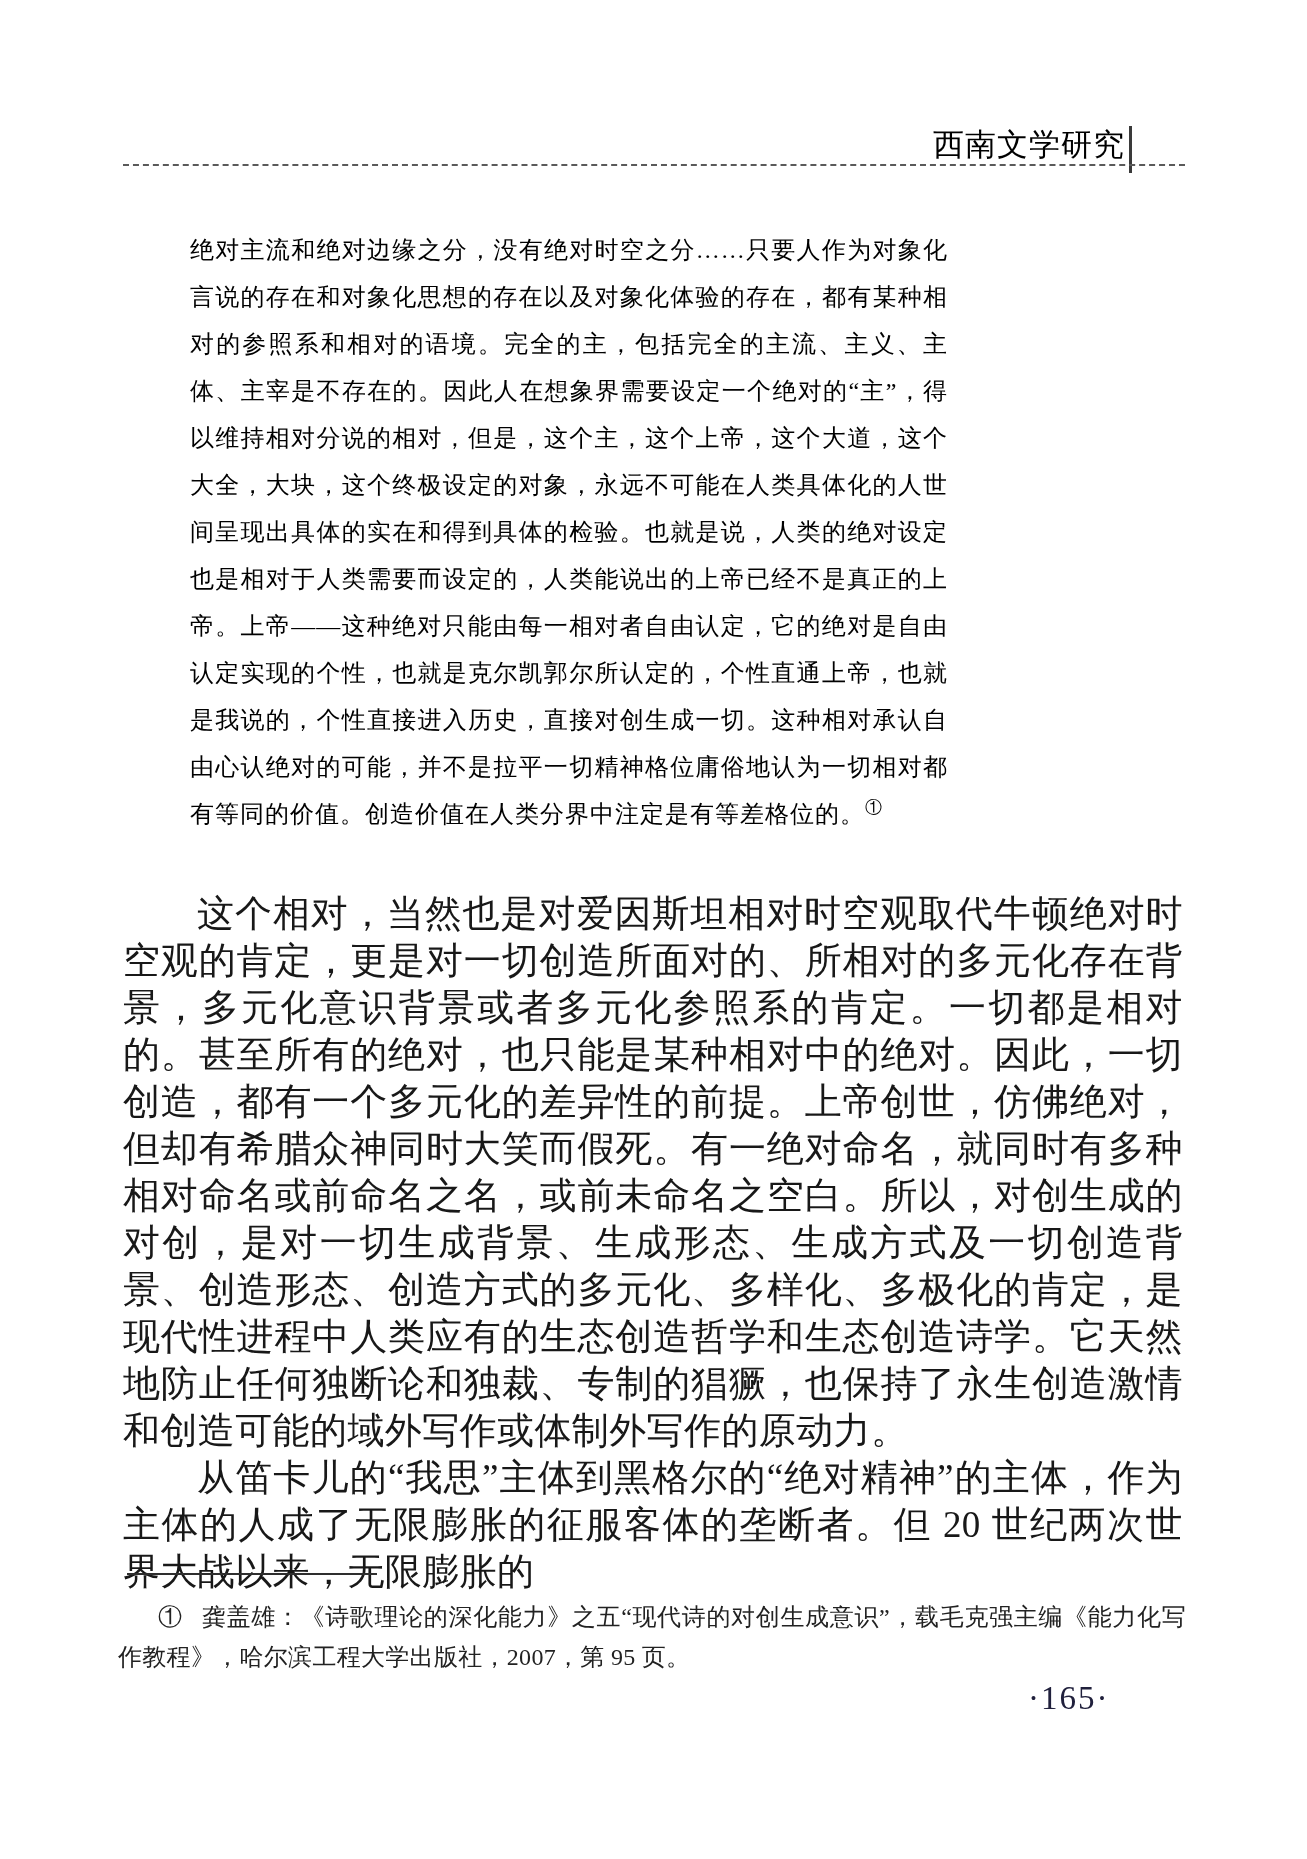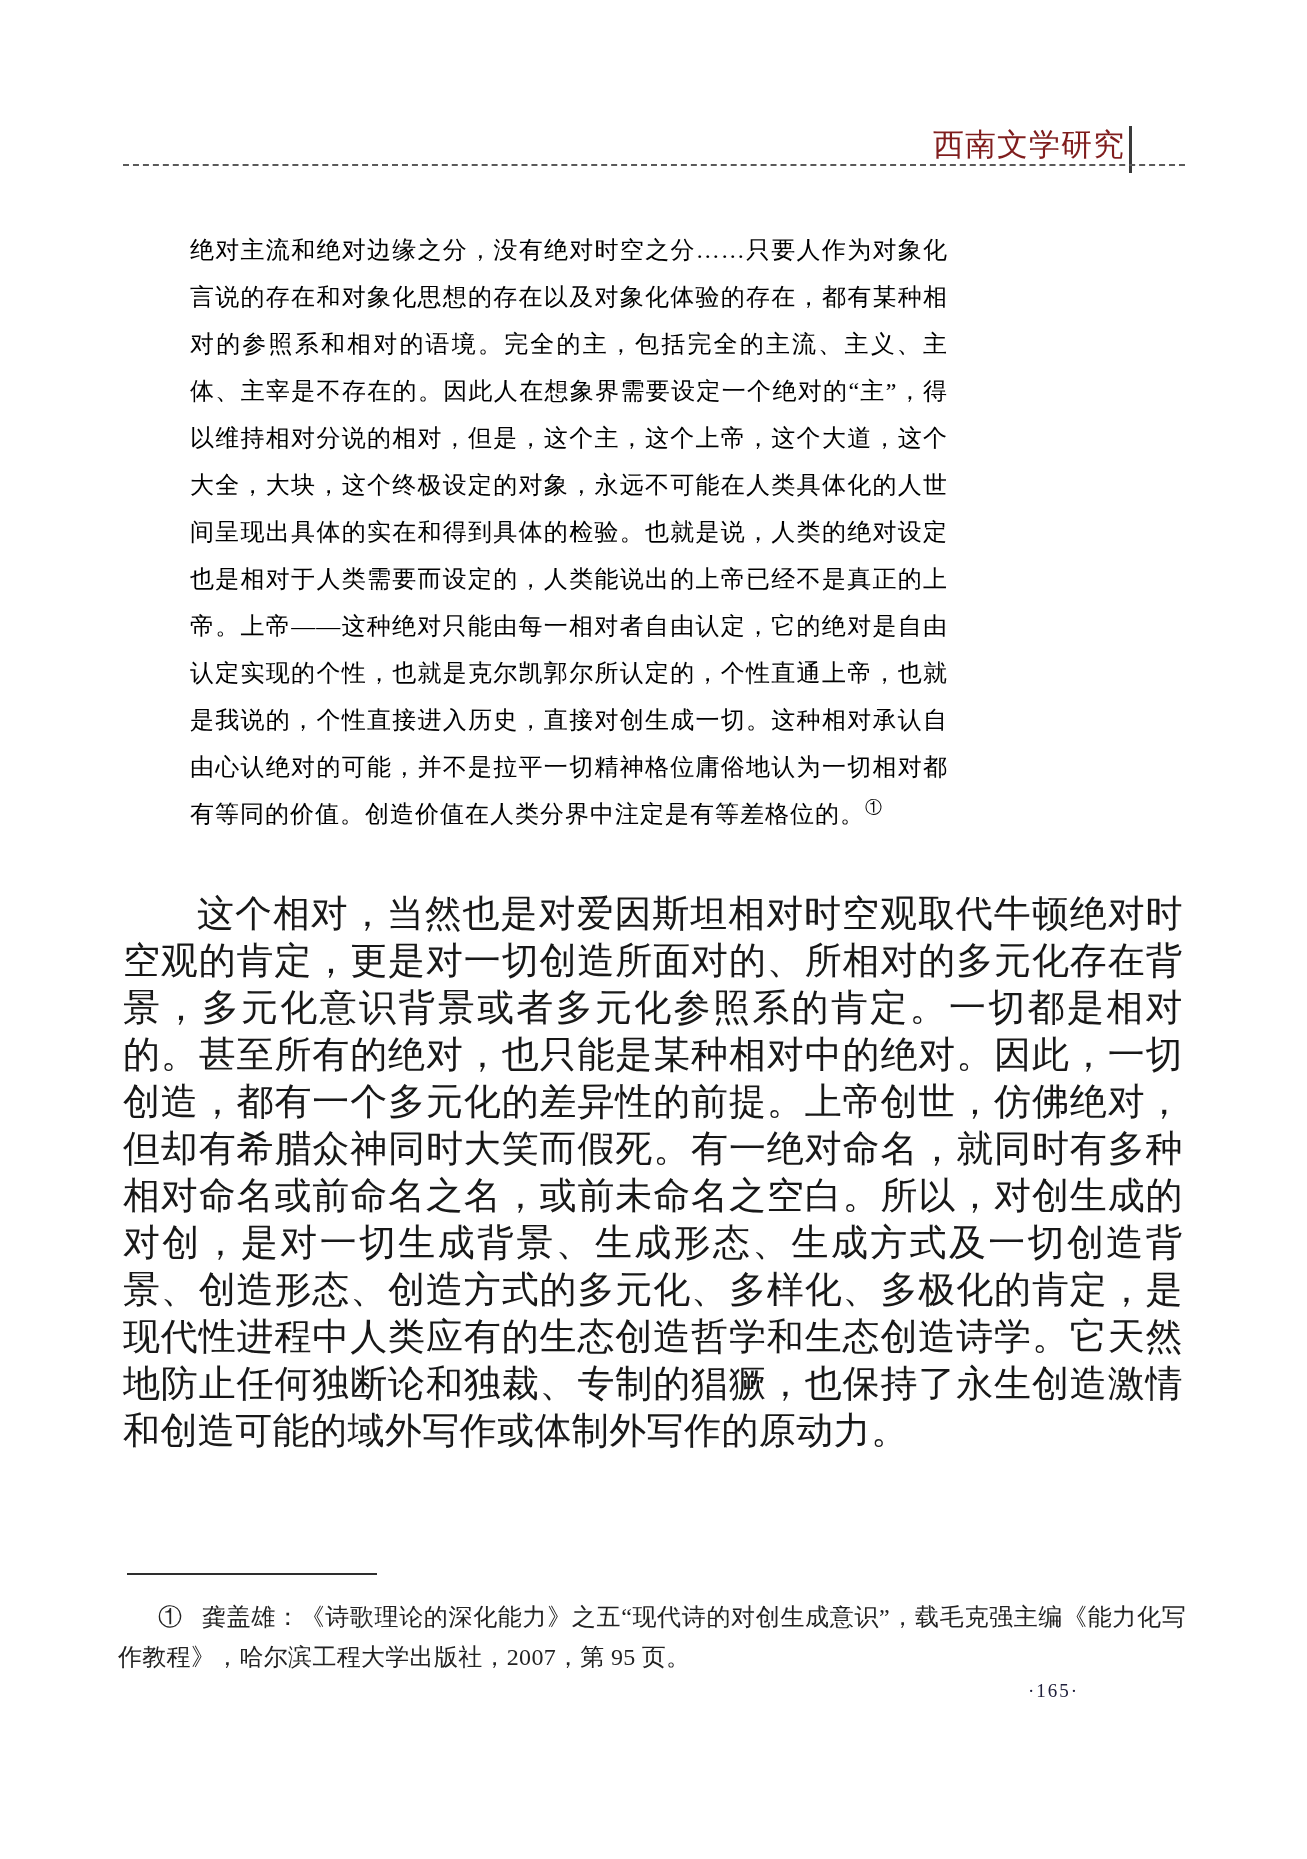--- a/index.html
+++ b/index.html
@@ -15,21 +15,21 @@
   }
 
   
   .journal-title {
     position: absolute;
     top: 126px;
     right: 182px;
     font-size: 31px;
     line-height: 38px;
     letter-spacing: 1px;
-    color: #7f1d1d;
+    color: #000000;
     white-space: nowrap;
   }
   .header-divider-vertical {
     position: absolute;
     top: 126px;
     left: 1129px;
     width: 3px;
     height: 47px;
     background: #3a3a3a;
   }
@@ -94,41 +94,42 @@
     color: #222222;
   }
   .footnote p { margin: 0; text-indent: 40px; }
   .footnote .fn-marker { margin-right: 0.8em; }
 
   
   .page-number {
     position: absolute;
     top: 1680px;
     left: 1028px;
-    font-size: 19px;
+    font-size: 33px;
     letter-spacing: 2px;
     color: #20203c;
     white-space: nowrap;
   }
 </style>
 </head>
 <body>
 
 <div class="page">
 
   <div class="journal-title">西南文学研究</div>
   <div class="header-divider-vertical"></div>
   <div class="header-divider-dashed"></div>
 
   <div class="block-quote">
     <span>绝对主流和绝对边缘之分，没有绝对时空之分……只要人作为对象化言说的存在和对象化思想的存在以及对象化体验的存在，都有某种相对的参照系和相对的语境。完全的主，包括完全的主流、主义、主体、主宰是不存在的。因此人在想象界需要设定一个绝对的“主”，得以维持相对分说的相对，但是，这个主，这个上帝，这个大道，这个大全，大块，这个终极设定的对象，永远不可能在人类具体化的人世间呈现出具体的实在和得到具体的检验。也就是说，人类的绝对设定也是相对于人类需要而设定的，人类能说出的上帝已经不是真正的上帝。上帝——这种绝对只能由每一相对者自由认定，它的绝对是自由认定实现的个性，也就是克尔凯郭尔所认定的，个性直通上帝，也就是我说的，个性直接进入历史，直接对创生成一切。这种相对承认自由心认绝对的可能，并不是拉平一切精神格位庸俗地认为一切相对都有等同的价值。创造价值在人类分界中注定是有等差格位的。</span><sup>①</sup>
   </div>
 
   <div class="body-text">
     <p>这个相对，当然也是对爱因斯坦相对时空观取代牛顿绝对时空观的肯定，更是对一切创造所面对的、所相对的多元化存在背景，多元化意识背景或者多元化参照系的肯定。一切都是相对的。甚至所有的绝对，也只能是某种相对中的绝对。因此，一切创造，都有一个多元化的差异性的前提。上帝创世，仿佛绝对，但却有希腊众神同时大笑而假死。有一绝对命名，就同时有多种相对命名或前命名之名，或前未命名之空白。所以，对创生成的对创，是对一切生成背景、生成形态、生成方式及一切创造背景、创造形态、创造方式的多元化、多样化、多极化的肯定，是现代性进程中人类应有的生态创造哲学和生态创造诗学。它天然地防止任何独断论和独裁、专制的猖獗，也保持了永生创造激情和创造可能的域外写作或体制外写作的原动力。</p>
+    <p>从笛卡儿的“我思”主体到黑格尔的“绝对精神”的主体，作为主体的人成了无限膨胀的征服客体的垄断者。但 20 世纪两次世界大战以来，无限膨胀的</p>
   </div>
 
   <div class="footnote-divider"></div>
 
   <div class="footnote">
     <p>
       <span class="fn-marker">①</span><span>龚盖雄：《诗歌理论的深化能力》之五“现代诗的对创生成意识”，载毛克强主编《能力化写作教程》，哈尔滨工程大学出版社，2007，第 95 页。</span>
     </p>
   </div>
 

